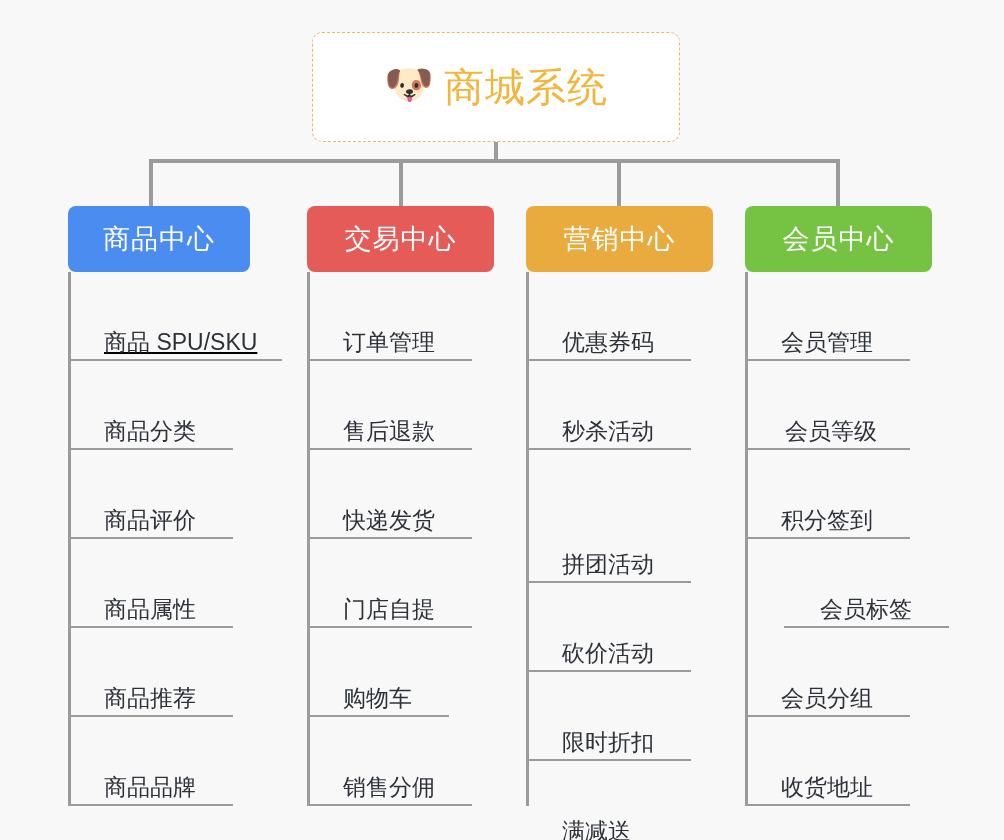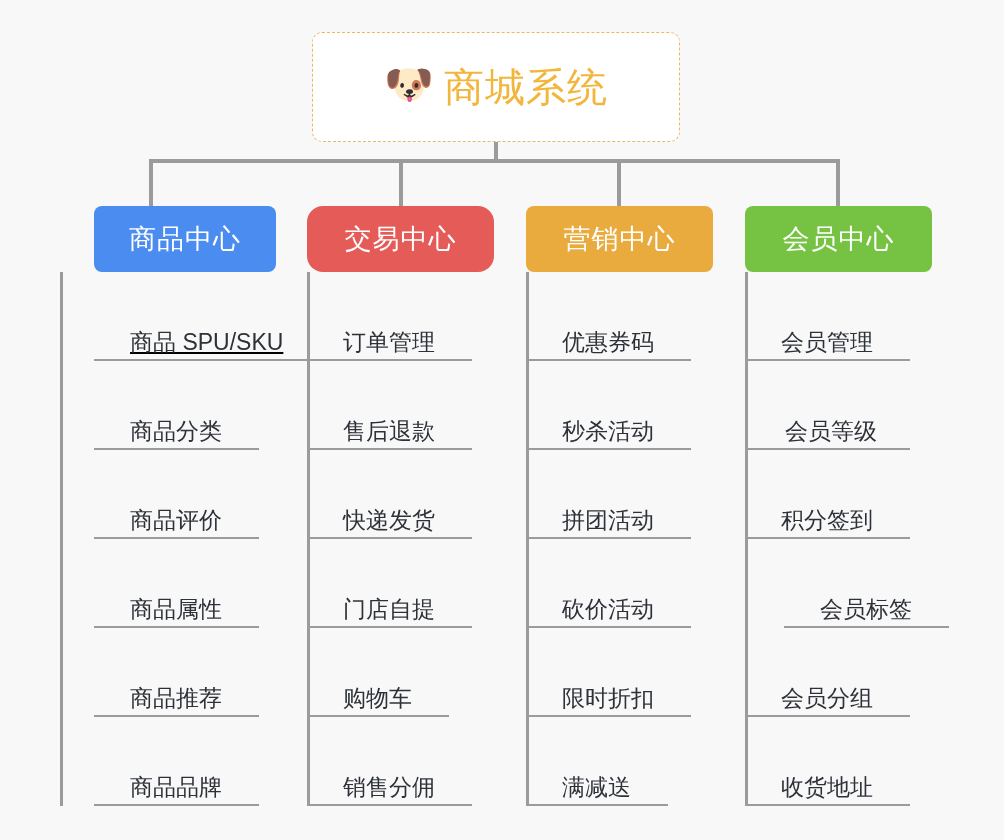--- a/index.html
+++ b/index.html
@@ -124,21 +124,21 @@
   </div>
 
   <div class="conn conn-v" style="left:494px; top:142px; height:21px;"></div>
   <div class="conn conn-h" style="left:149px; top:159px; width:691px;"></div>
 
   <div class="conn conn-v" style="left:149px; top:159px; height:47px;"></div>
   <div class="conn conn-v" style="left:399px; top:159px; height:47px;"></div>
   <div class="conn conn-v" style="left:617px; top:159px; height:47px;"></div>
   <div class="conn conn-v" style="left:836px; top:159px; height:47px;"></div>
 
-  <div class="branch" style="left:60px; width:182px;padding-left:34px;">
+  <div class="branch" style="left:68px; width:182px;">
     <div class="branch-head" style="background:#4a8cf0; width:182px;">
       <span>商品中心</span>
     </div>
     <div class="branch-spine" style="height:534px;"></div>
     <ul class="leaf-list">
       <li class="leaf-item" style="width:214px;text-decoration:underline;">
         <span class="leaf-label">商品 SPU/SKU</span>
       </li>
       <li class="leaf-item" style="width:165px;">
         <span class="leaf-label">商品分类</span>
@@ -152,21 +152,21 @@
       <li class="leaf-item" style="width:165px;">
         <span class="leaf-label">商品推荐</span>
       </li>
       <li class="leaf-item" style="width:165px;text-align:right;">
         <span class="leaf-label">商品品牌</span>
       </li>
     </ul>
   </div>
 
   <div class="branch" style="left:307px; width:187px;">
-    <div class="branch-head" style="background:#e45b58; width:187px;border-radius:16px;">
+    <div class="branch-head" style="background:#e45b58; width:187px;">
       <span>交易中心</span>
     </div>
     <div class="branch-spine" style="height:534px;"></div>
     <ul class="leaf-list">
       <li class="leaf-item" style="width:165px;">
         <span class="leaf-label">订单管理</span>
       </li>
       <li class="leaf-item" style="width:165px;">
         <span class="leaf-label">售后退款</span>
       </li>
@@ -190,21 +190,21 @@
       <span>营销中心</span>
     </div>
     <div class="branch-spine" style="height:534px;"></div>
     <ul class="leaf-list">
       <li class="leaf-item" style="width:165px;">
         <span class="leaf-label">优惠券码</span>
       </li>
       <li class="leaf-item" style="width:165px;">
         <span class="leaf-label">秒杀活动</span>
       </li>
-      <li class="leaf-item" style="width:165px;">
+      <li class="leaf-item" style="width:165px;margin-top:44px;">
         <span class="leaf-label">拼团活动</span>
       </li>
       <li class="leaf-item" style="width:165px;">
         <span class="leaf-label">砍价活动</span>
       </li>
       <li class="leaf-item" style="width:165px;">
         <span class="leaf-label">限时折扣</span>
       </li>
       <li class="leaf-item" style="width:142px;">
         <span class="leaf-label">满减送</span>

